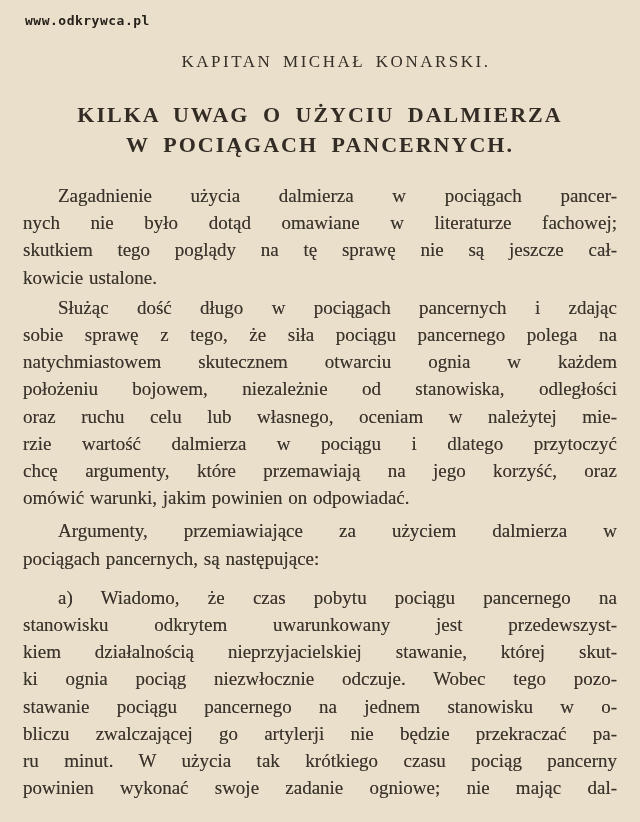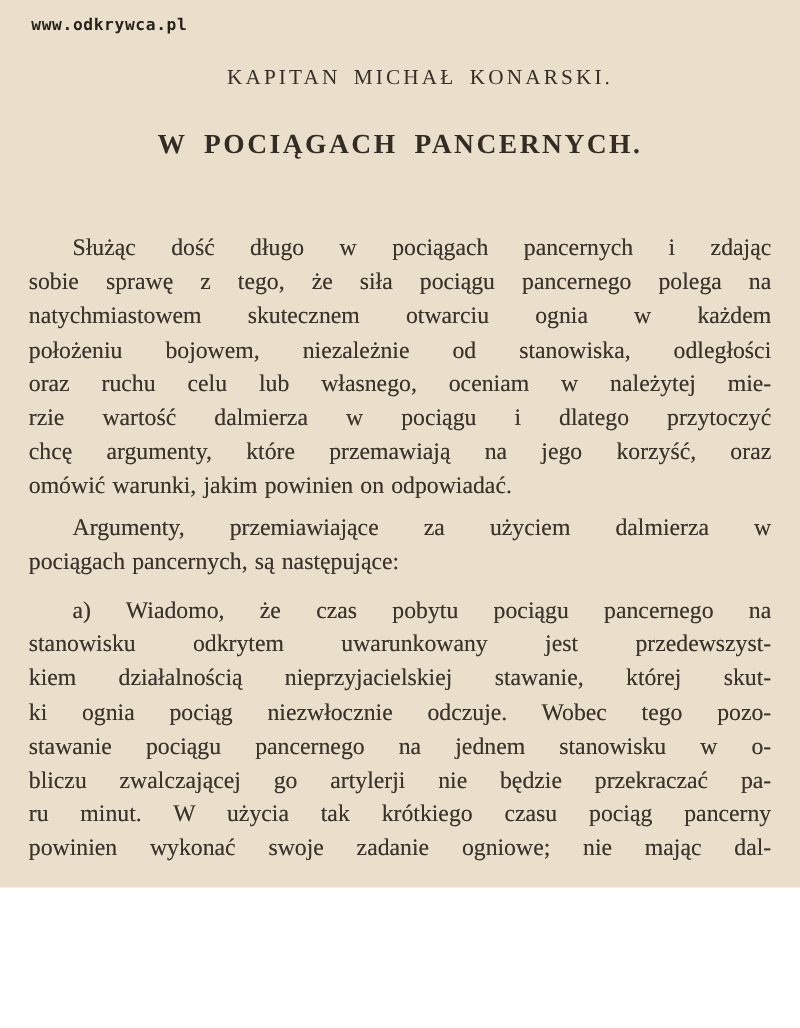--- a/index.html
+++ b/index.html
@@ -1,19 +1,19 @@
 <!DOCTYPE html>
 <html><head>
 <meta charset="utf-8">
 <style>
   html, body { margin: 0; padding: 0; }
   .page {
     position: relative;
     width: 640px;
-    height: 710px;
+    height: 822px;
     overflow: hidden;
     background:
       radial-gradient(ellipse 900px 600px at 85% 8%, rgba(255,250,238,0.5), rgba(255,250,238,0) 60%),
       radial-gradient(ellipse 700px 500px at 0% 100%, rgba(160,140,110,0.12), rgba(160,140,110,0) 60%),
       linear-gradient(115deg, #e8decб 0%, #e9dfca 40%, #ece3d2 100%);
     background-color: #e9dfcb;
     color: #37302a;
     font-family: "Liberation Serif", serif;
   }
   .watermark {
@@ -75,25 +75,32 @@
 </head>
 <body>
 
 <div class="page">
 
   <div class="watermark">www.odkrywca.pl</div>
 
   <div class="author">KAPITAN MICHAŁ KONARSKI.</div>
 
   <div class="title">
+    <div>KILKA UWAG O UŻYCIU DALMIERZA</div>
     <div>W POCIĄGACH PANCERNYCH.</div>
   </div>
 
   <div class="article">
 
+    <div class="para para-1">
+      <div class="line">Zagadnienie użycia dalmierza w pociągach pancer-</div>
+      <div class="line">nych nie było dotąd omawiane w literaturze fachowej;</div>
+      <div class="line">skutkiem tego poglądy na tę sprawę nie są jeszcze cał-</div>
+      <div class="line end">kowicie ustalone.</div>
+    </div>
 
     <div class="para para-2">
       <div class="line">Służąc dość długo w pociągach pancernych i zdając</div>
       <div class="line">sobie sprawę z tego, że siła pociągu pancernego polega na</div>
       <div class="line">natychmiastowem skutecznem otwarciu ognia w każdem</div>
       <div class="line">położeniu bojowem, niezależnie od stanowiska, odległości</div>
       <div class="line">oraz ruchu celu lub własnego, oceniam w należytej mie-</div>
       <div class="line">rzie wartość dalmierza w pociągu i dlatego przytoczyć</div>
       <div class="line">chcę argumenty, które przemawiają na jego korzyść, oraz</div>
       <div class="line end">omówić warunki, jakim powinien on odpowiadać.</div>

